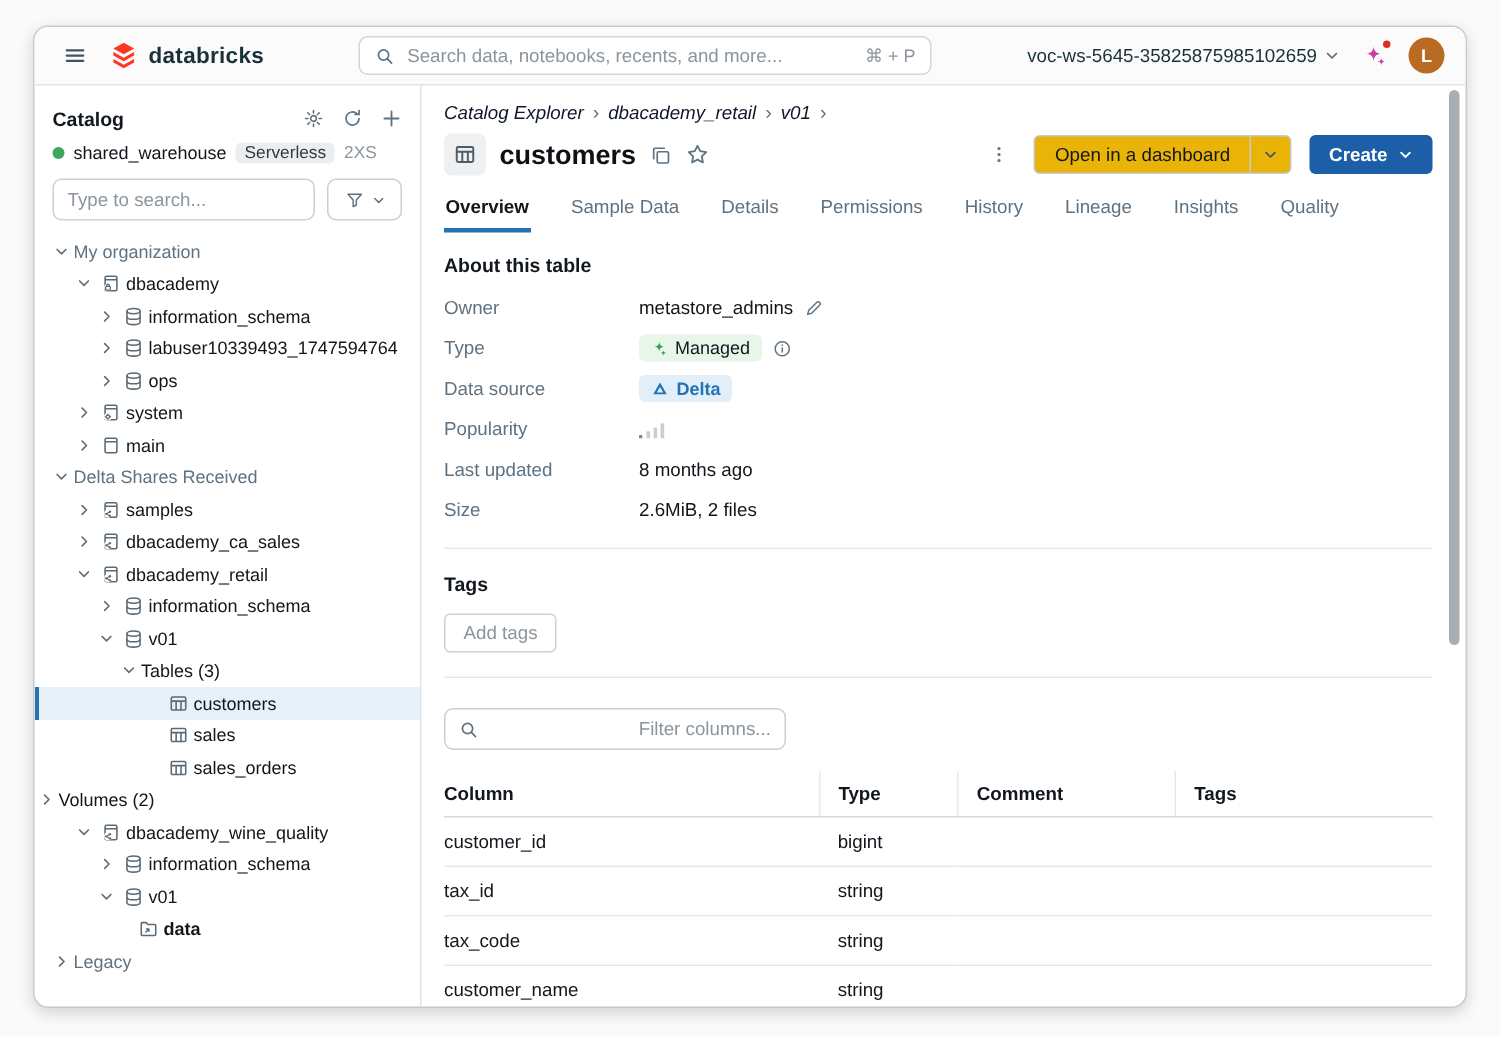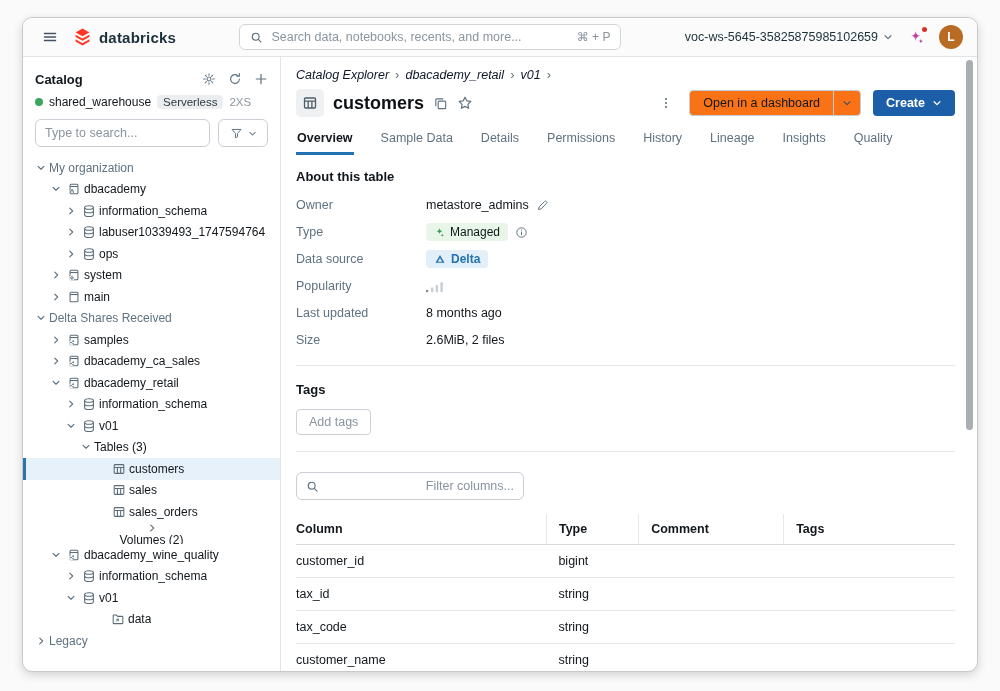--- a/index.html
+++ b/index.html
@@ -67,21 +67,21 @@
   .main { flex:1; position:relative; min-width:0; overflow:hidden; padding:10px 22px 0 15px; }
   .breadcrumb { font-size:12.5px; display:flex; align-items:center; gap:6px; margin-bottom:7px; }
   .breadcrumb a { color:#0f172a; text-decoration:none; cursor:pointer;font-style:italic; }
   .bc-sep { color:#5F7281; font-size:13px; }
   .title-row { display:flex; align-items:center; gap:9px; margin-bottom:10px; }
   .title-icon-box { width:28px; height:28px; background:#EEF0F2; border-radius:5px; display:flex; align-items:center; justify-content:center; color:#4E5D68; }
   .page-title { font-size:18px; font-weight:700; color:#0E1216; }
   .title-row .icn { cursor:pointer; }
   .title-actions { margin-left:auto; display:flex; align-items:center; gap:12px; }
   .kebab-btn { width:22px; height:26px; display:flex; align-items:center; justify-content:center; cursor:pointer; color:#5F7281; }
-  .split-btn { display:flex; border:1px solid #C4CBD1; border-radius:4px; overflow:hidden; background:#f97316;text-align:center; }
+  .split-btn { display:flex; border:1px solid #C4CBD1; border-radius:4px; overflow:hidden; background:#eab308;text-align:center; }
   .split-main { padding:5px 13px; font-size:12.5px; color:#11171C; cursor:pointer; }
   .split-chev { padding:5px 8px; border-left:1px solid #C4CBD1; display:flex; align-items:center; cursor:pointer; color:#44535F; }
   .create-btn { background:#1C5FA8; color:#fff; border:none; border-radius:4px; padding:6px 13px; font-size:12.5px; font-weight:600; font-family:inherit; display:flex; align-items:center; gap:7px; cursor:pointer; }
   .create-btn .icn { color:#fff; }
   .tabs { display:flex; gap:26px; margin-bottom:14px; }
   .tab { font-size:12.5px; color:#5F7281; padding:4px 1px 7px; cursor:pointer; border-bottom:3px solid transparent; }
   .tab.active { color:#11171C; font-weight:700; border-bottom-color:#2272B4; }
   .sec-heading { font-size:13px; font-weight:700; color:#11171C; margin-bottom:12px; }
   .about-row { display:flex; align-items:center; margin-bottom:9px; min-height:18px; font-size:12.5px; }
   .about-label { width:130px; flex-shrink:0; color:#5F7281; }
@@ -438,21 +438,21 @@
           <div class="tree-row" style="padding-left: 70px;">
             <span class="chev-spacer"></span>
             <span class="icn tree-glyph">
               <svg width="14" height="14" viewBox="0 0 16 16" fill="none" stroke="currentColor" stroke-width="1.2">
                 <rect x="2.5" y="3" width="11" height="10" rx="1"></rect>
                 <path d="M2.5 6.2h11M6.2 6.2V13M9.9 6.2V13"></path>
               </svg>
             </span>
             <span class="tree-label">sales_orders</span>
           </div>
-          <div class="tree-row" style=" flex-direction: column;">
+          <div class="tree-row" style="">
             <span class="icn chev">
               <svg width="10" height="10" viewBox="0 0 12 12" fill="none" stroke="currentColor" stroke-width="1.4" stroke-linecap="round" stroke-linejoin="round">
                 <path d="M4.5 2.5L8 6l-3.5 3.5"></path>
               </svg>
             </span>
             <span class="tree-label">Volumes (2)</span>
           </div>
           <div class="tree-row" style="padding-left: 25px;">
             <span class="icn chev">
               <svg width="10" height="10" viewBox="0 0 12 12" fill="none" stroke="currentColor" stroke-width="1.4" stroke-linecap="round" stroke-linejoin="round">
@@ -495,21 +495,21 @@
             </span>
             <span class="icn tree-glyph">
               <svg width="14" height="14" viewBox="0 0 16 16" fill="none" stroke="currentColor" stroke-width="1.2">
                 <ellipse cx="8" cy="3.9" rx="5" ry="2"></ellipse>
                 <path d="M3 3.9v8.3c0 1.1 2.2 2 5 2s5-.9 5-2V3.9"></path>
                 <path d="M3 8.1c0 1.1 2.2 2 5 2s5-.9 5-2"></path>
               </svg>
             </span>
             <span class="tree-label">v01</span>
           </div>
-          <div class="tree-row" style="padding-left: 69px;">
+          <div class="tree-row" style="padding-left: 50px; font-weight: bold;">
             <span class="chev-spacer"></span>
             <span class="icn tree-glyph">
               <svg width="14" height="14" viewBox="0 0 16 16" fill="none" stroke="currentColor" stroke-width="1.2" stroke-linejoin="round">
                 <path d="M2.5 12.6V4.2c0-.4.3-.7.7-.7h3l1.3 1.5h5.3c.4 0 .7.3.7.7v6.9c0 .4-.3.7-.7.7H3.2a.7.7 0 0 1-.7-.7z"></path>
                 <path d="M6 10.6l2.3-2.3m0 0v1.9m0-1.9H6.4" stroke-linecap="round" stroke-width="1.1"></path>
               </svg>
             </span>
             <span class="tree-label">data</span>
           </div>
           <div class="tree-row muted" style="padding-left: 10px;">

